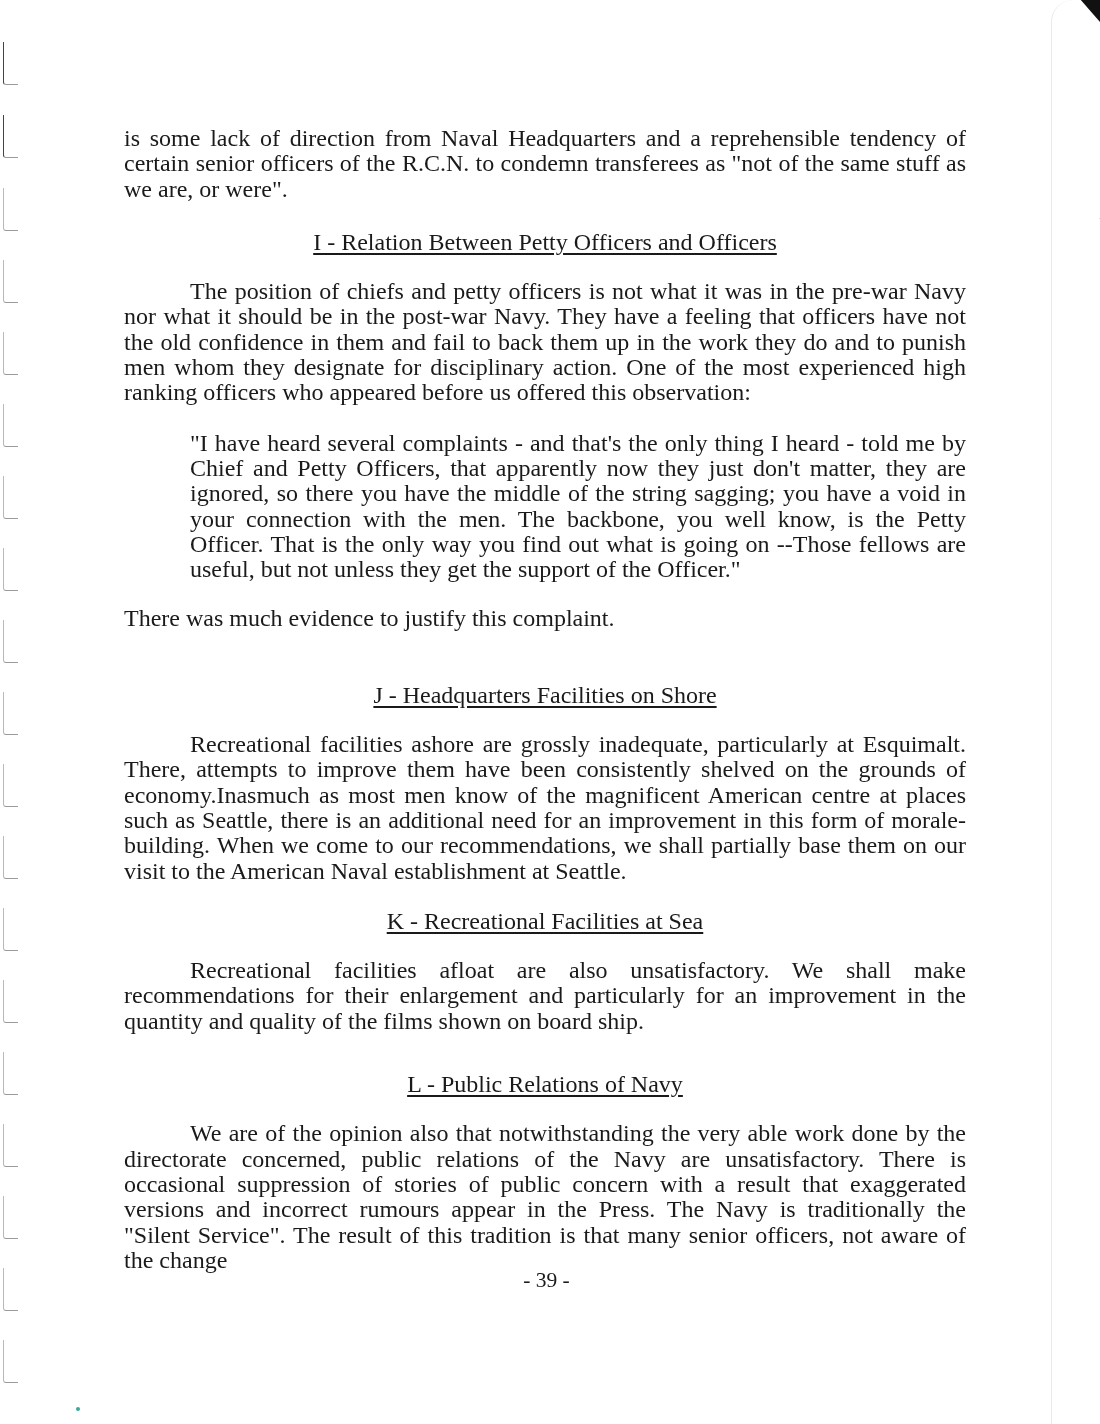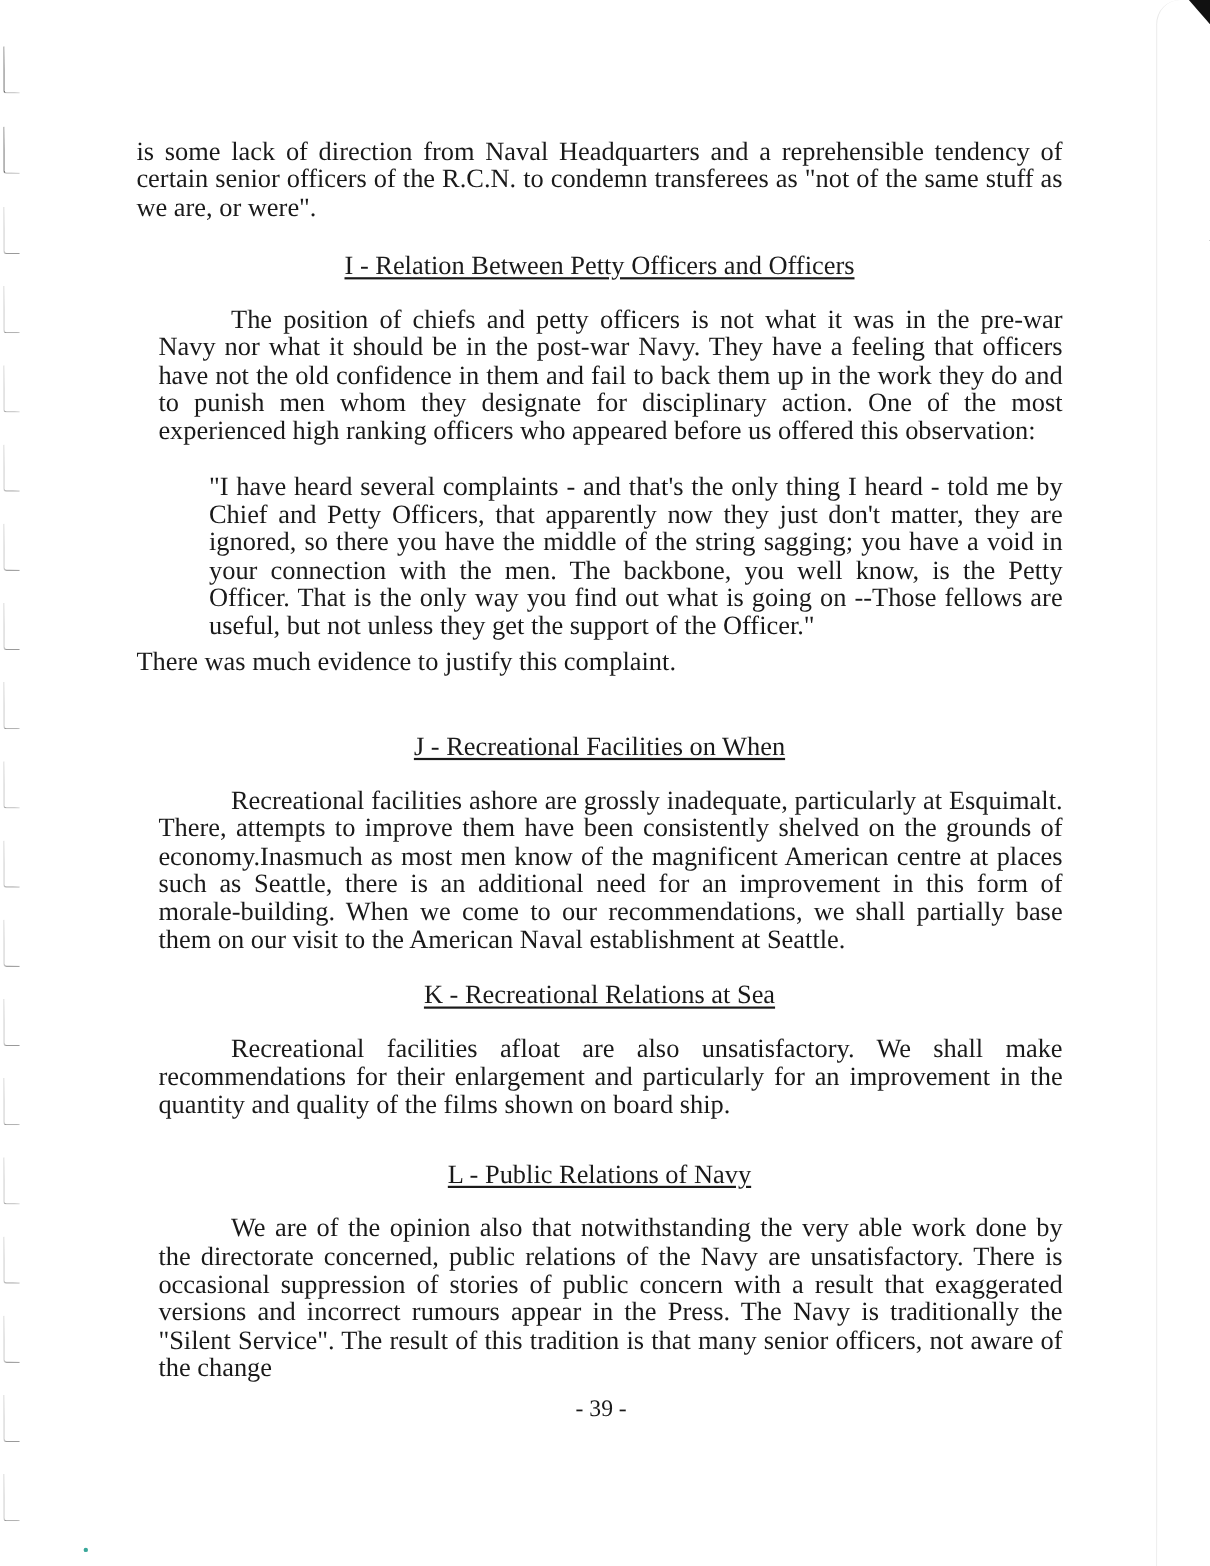--- a/index.html
+++ b/index.html
@@ -28,21 +28,21 @@
       border-left: 1.5px solid #b8b8b8;
       border-bottom: 1.5px solid #9a9a9a;
       border-bottom-left-radius: 3px;
     }
     .binder-mark.dark { border-left-color: #444; }
     .content {
       position: absolute; left: 124px; top: 126px; width: 842px;
       font-size: 24px; line-height: 25.3px;
     }
     p { margin: 0; text-align: justify; }
-    p.indent { text-indent: 66px; margin-left: 20px; }
+    p.indent { text-indent: 66px; }
     .heading {
       text-align: center; text-decoration: underline;
       text-underline-offset: 3px;
     }
     .quote {
       margin-left: 66px; text-align: justify;
     }
     .page-number {
       position: absolute; left: 0; width: 1093px; top: 1268px;
       text-align: center; font-size: 21.5px;
@@ -76,26 +76,26 @@
 <div class="binder-mark" style="top:1196px"></div>
 <div class="binder-mark" style="top:1268px"></div>
 <div class="binder-mark" style="top:1340px"></div>
 
 <div class="content">
   <p>is some lack of direction from Naval Headquarters and a reprehensible tendency of certain senior officers of the R.C.N. to condemn transferees as "not of the same stuff as we are, or were".</p>
 
   <div class="heading" style="margin-top:28px">I - Relation Between Petty Officers and Officers</div>
   <p class="indent" style="margin-top:24px">The position of chiefs and petty officers is not what it was in the pre-war Navy nor what it should be in the post-war Navy.  They have a feeling that officers have not the old confidence in them and fail to back them up in the work they do and to punish men whom they designate for disciplinary action.  One of the most experienced high ranking officers who appeared before us offered this observation:</p>
   <p class="quote" style="margin-top:25px">"I have heard several complaints - and that's the only thing I heard - told me by Chief and Petty Officers, that apparently now they just don't matter, they are ignored, so there you have the middle of the string sagging; you have a void in your connection with the men.  The backbone, you well know, is the Petty Officer.  That is the only way you find out what is going on --Those fellows are useful, but not unless they get the support of the Officer."</p>
-  <p style="margin-top:8px">There was much evidence to justify this complaint.</p>
+  <p style="margin-top:24px">There was much evidence to justify this complaint.</p>
 
-  <div class="heading" style="margin-top:51px">J - Recreational Facilities on When</div>
+  <div class="heading" style="margin-top:51px">J - Headquarters Facilities on Shore</div>
   <p class="indent" style="margin-top:24px">Recreational facilities ashore are grossly inadequate, particularly at Esquimalt. There, attempts to improve them have been consistently shelved on the grounds of economy.Inasmuch as most men know of the magnificent American centre at places such as Seattle, there is an additional need for an improvement in this form of morale-building.  When we come to our recommendations, we shall partially base them on our visit to the American Naval establishment at Seattle.</p>
 
-  <div class="heading" style="margin-top:25px">K - Recreational Relations at Sea</div>
+  <div class="heading" style="margin-top:25px">K - Recreational Facilities at Sea</div>
   <p class="indent" style="margin-top:24px">Recreational facilities afloat are also unsatisfactory.   We shall make recommendations for their enlargement and particularly for an improvement in the quantity and quality of the films shown on board ship.</p>
 
   <div class="heading" style="margin-top:38px">L - Public Relations of Navy</div>
   <p class="indent" style="margin-top:24px">We are of the opinion also that notwithstanding the very able work done by the directorate concerned, public relations of the Navy are unsatisfactory.  There is occasional suppression of stories of public concern with a result that exaggerated versions and incorrect rumours appear in the Press.  The Navy is traditionally the "Silent Service".  The result of this tradition is that many senior officers, not aware of the change</p>
 </div>
 
 <div class="page-number">- 39 -</div>
 <div class="speck"></div>
 
 </body></html>

